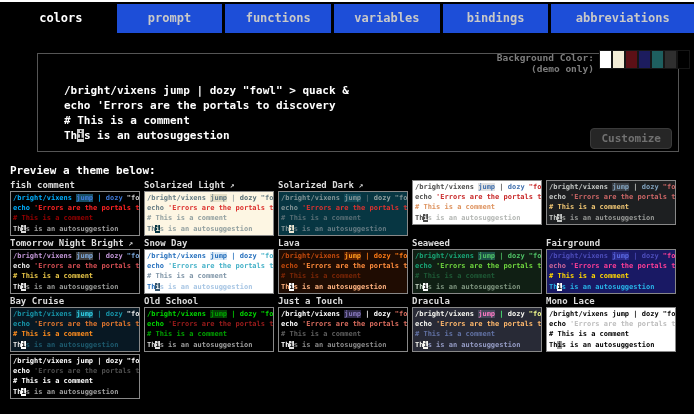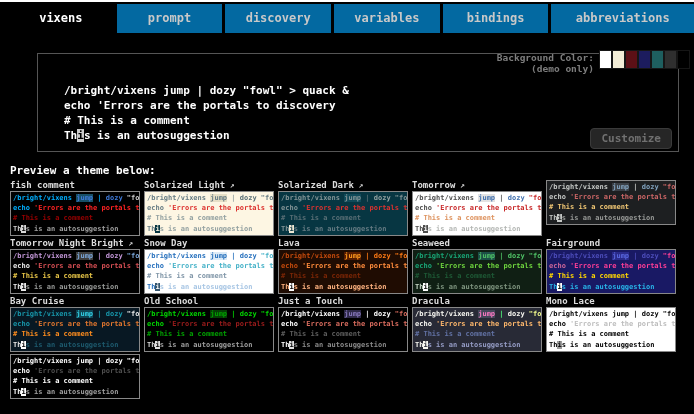--- a/index.html
+++ b/index.html
@@ -5,21 +5,21 @@
   html,body{margin:0;padding:0}
   body{
     width:694px;height:414px;
     background:#000;
     font-family:"DejaVu Sans Mono", monospace;
     position:relative;overflow:hidden;
   }
   .topline{position:absolute;top:0;left:0;width:694px;height:2px;background:#ffffff}
   
   .tabs{display:flex;gap:3px;padding:4px 0 0 8px;height:29px}
-  .tab{flex:1;background:#0369a1;color:#c8c8c8;font-size:12px;font-weight:bold;
+  .tab{flex:1;background:#1d4ed8;color:#c8c8c8;font-size:12px;font-weight:bold;
        text-align:center;line-height:29px;white-space:nowrap;cursor:pointer}
   .tab.active{background:#000;color:#fff}
   .tab:last-child{flex:1.35}
   
   .panel{position:absolute;left:37px;top:53px;width:642px;height:99px;
          border:1px solid #555;background:#000;box-sizing:border-box}
   .term-lines{padding:29px 0 0 26px;font-size:11px;font-weight:bold;line-height:15px;white-space:pre}
   .customize{position:absolute;right:6px;bottom:2px;background:#262626;border:1px solid #3a3a3a;
              border-radius:4px;color:#707070;font-family:"DejaVu Sans Mono",monospace;
              font-size:11px;font-weight:bold;padding:3px 10px;cursor:pointer}
@@ -42,23 +42,23 @@
         font-size:7px;font-weight:bold;line-height:10.2px;white-space:pre;
         padding:1px 0 0 2px;cursor:pointer}
   .tile span{white-space:pre}
 </style>
 </head>
 <body>
 
 <div class="topline"></div>
 
 <nav class="tabs" id="tabbar">
-    <div class="tab active">vixens</div>
+    <div class="tab active">colors</div>
     <div class="tab">prompt</div>
-    <div class="tab">discovery</div>
+    <div class="tab">functions</div>
     <div class="tab">variables</div>
     <div class="tab">bindings</div>
     <div class="tab">abbreviations</div>
   </nav>
 
 <div class="bgctl">
   <div class="lbl">
     <div>Background Color:</div>
     <div>(demo only)</div>
   </div>
@@ -87,21 +87,20 @@
     </div>
     <div class="cell">
       <div class="title">Solarized Light<span class="arrow"> ↗</span></div>
       <div class="tile" style="background: rgb(253, 246, 227);"><div><span style="color: rgb(101, 123, 131);">/bright/vixens </span><span style="color: rgb(101, 123, 131); background: rgb(230, 223, 198);">jump</span><span style="color: rgb(101, 123, 131);"> </span><span style="color: rgb(147, 161, 161);">|</span><span style="color: rgb(101, 123, 131);"> </span><span style="color: rgb(88, 110, 117);">dozy </span><span style="color: rgb(101, 123, 131);">"fowl" </span></div><div><span style="color: rgb(101, 123, 131);">echo </span><span style="color: rgb(220, 50, 47);">'Errors are the portals to discovery</span></div><div><span style="color: rgb(147, 161, 161);"># This is a comment</span></div><div><span style="color: rgb(101, 123, 131);">Th</span><span style="background: rgb(7, 54, 66); color: rgb(253, 246, 227);">i</span><span style="color: rgb(147, 161, 161);">s is an autosuggestion</span></div></div>
     </div>
     <div class="cell">
       <div class="title">Solarized Dark<span class="arrow"> ↗</span></div>
       <div class="tile" style="background: rgb(7, 54, 66);"><div><span style="color: rgb(131, 148, 150);">/bright/vixens </span><span style="color: rgb(131, 148, 150); background: rgb(16, 74, 89);">jump</span><span style="color: rgb(131, 148, 150);"> </span><span style="color: rgb(88, 110, 117);">|</span><span style="color: rgb(131, 148, 150);"> </span><span style="color: rgb(147, 161, 161);">dozy </span><span style="color: rgb(131, 148, 150);">"fowl" </span></div><div><span style="color: rgb(131, 148, 150);">echo </span><span style="color: rgb(220, 50, 47);">'Errors are the portals to discovery</span></div><div><span style="color: rgb(88, 110, 117);"># This is a comment</span></div><div><span style="color: rgb(131, 148, 150);">Th</span><span style="background: rgb(238, 232, 213); color: rgb(7, 54, 66);">i</span><span style="color: rgb(101, 123, 131);">s is an autosuggestion</span></div></div>
     </div>
     <div class="cell">
-      <div class="title">Tomorrow<span class="arrow"> ↗</span></div>
       <div class="tile" style="background: rgb(255, 255, 255);"><div><span style="color: rgb(77, 77, 76);">/bright/vixens </span><span style="color: rgb(66, 113, 174); background: rgb(227, 227, 227);">jump</span><span style="color: rgb(77, 77, 76);"> </span><span style="color: rgb(77, 77, 76);">|</span><span style="color: rgb(77, 77, 76);"> </span><span style="color: rgb(66, 113, 174);">dozy </span><span style="color: rgb(200, 40, 41);">"fowl" </span></div><div><span style="color: rgb(77, 77, 76);">echo </span><span style="color: rgb(200, 40, 41);">'Errors are the portals to discovery</span></div><div><span style="color: rgb(222, 147, 95);"># This is a comment</span></div><div><span style="color: rgb(77, 77, 76);">Th</span><span style="background: rgb(77, 77, 76); color: rgb(255, 255, 255);">i</span><span style="color: rgb(180, 183, 180);">s is an autosuggestion</span></div></div>
     </div>
     <div class="cell">
       <div class="tile" style="background: rgb(29, 31, 33);"><div><span style="color: rgb(197, 200, 198);">/bright/vixens </span><span style="color: rgb(129, 162, 190); background: rgb(58, 63, 69);">jump</span><span style="color: rgb(197, 200, 198);"> </span><span style="color: rgb(197, 200, 198);">|</span><span style="color: rgb(197, 200, 198);"> </span><span style="color: rgb(129, 162, 190);">dozy </span><span style="color: rgb(204, 102, 102);">"fowl" </span></div><div><span style="color: rgb(197, 200, 198);">echo </span><span style="color: rgb(204, 102, 102);">'Errors are the portals to discovery</span></div><div><span style="color: rgb(240, 198, 116);"># This is a comment</span></div><div><span style="color: rgb(197, 200, 198);">Th</span><span style="background: rgb(197, 200, 198); color: rgb(29, 31, 33);">i</span><span style="color: rgb(150, 152, 150);">s is an autosuggestion</span></div></div>
     </div>
     <div class="cell">
       <div class="title">Tomorrow Night Bright<span class="arrow"> ↗</span></div>
       <div class="tile" style="background: rgb(0, 0, 0);"><div><span style="color: rgb(195, 151, 216);">/bright/vixens </span><span style="color: rgb(122, 166, 218); background: rgb(61, 61, 61);">jump</span><span style="color: rgb(234, 234, 234);"> </span><span style="color: rgb(195, 151, 216);">|</span><span style="color: rgb(234, 234, 234);"> </span><span style="color: rgb(195, 151, 216);">dozy </span><span style="color: rgb(122, 166, 218);">"fowl" </span></div><div><span style="color: rgb(234, 234, 234);">echo </span><span style="color: rgb(213, 78, 83);">'Errors are the portals to discovery</span></div><div><span style="color: rgb(231, 197, 71);"># This is a comment</span></div><div><span style="color: rgb(234, 234, 234);">Th</span><span style="background: rgb(234, 234, 234); color: rgb(0, 0, 0);">i</span><span style="color: rgb(150, 152, 150);">s is an autosuggestion</span></div></div>
     </div>
     <div class="cell">

